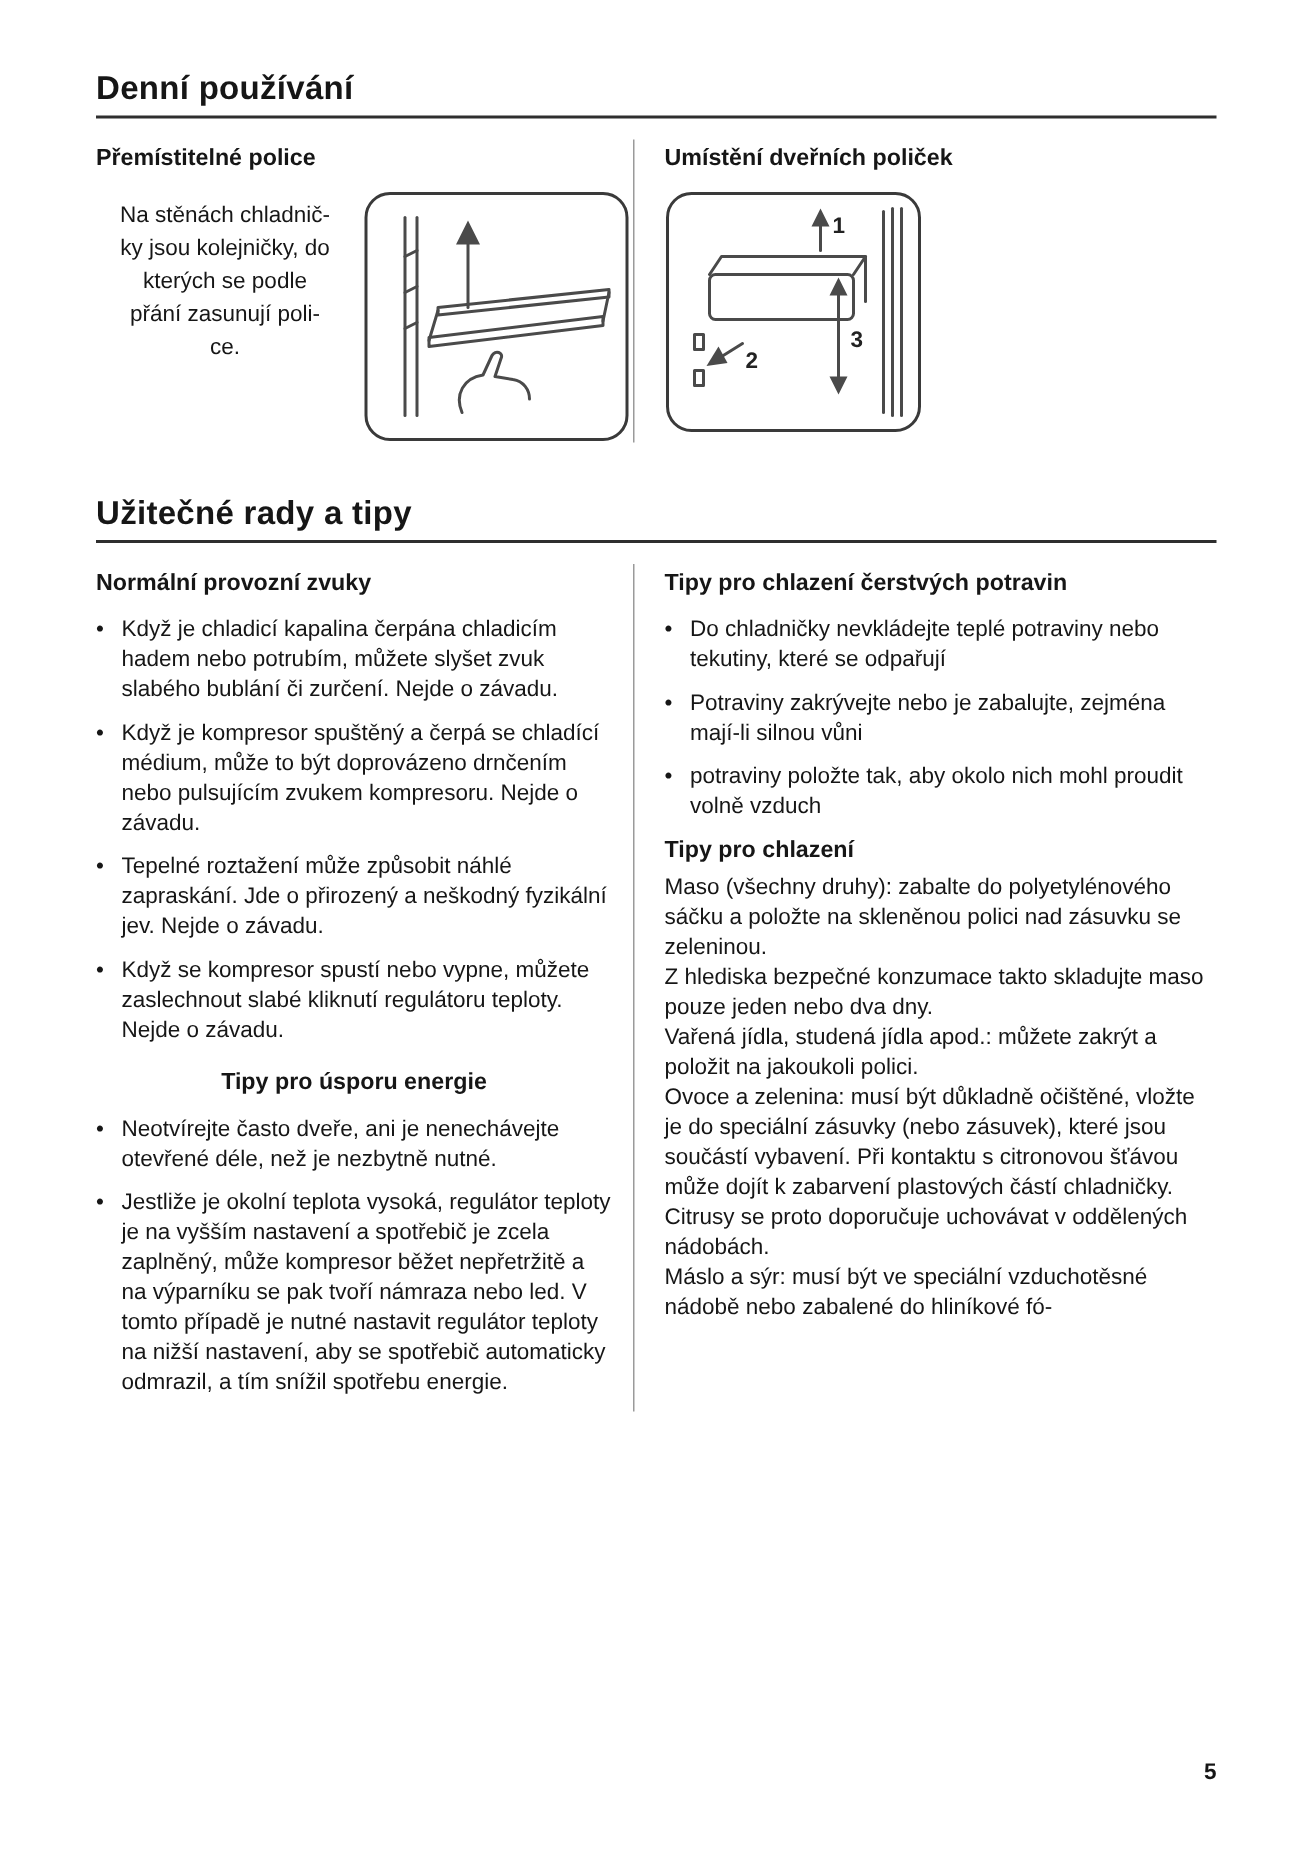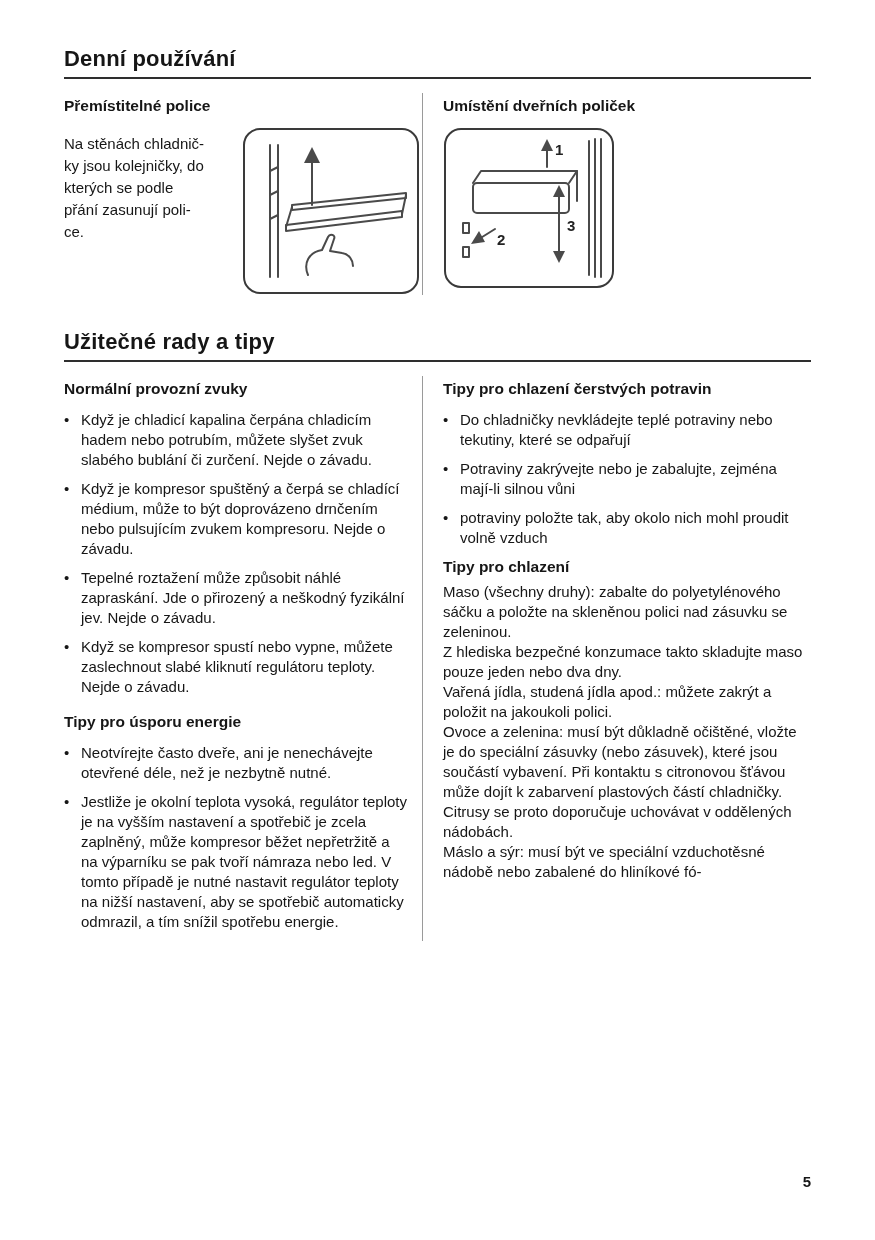--- a/index.html
+++ b/index.html
@@ -22,23 +22,23 @@
 
   .section { display: flex; margin-top: 14px; }
   .col-a { width: 358px; padding-right: 14px; box-sizing: border-box; }
   .vdivider { width: 1px; background: #9a9a9a; flex: none; }
   .col-b { flex: 1; padding-left: 20px; box-sizing: border-box; }
 
   h2.subhead {
     font-size: 15.5px; font-weight: bold;
     margin: 4px 0 12px 0;
   }
-  h2.mid { margin-top: 16px; }
-
-  .row { display: flex; gap: 6px; align-items: flex-start; }
+  h2.mid { margin-top: 16px; text-align: center; }
+
+  .row { display: flex; gap: 6px; align-items: flex-start; text-align: center; }
   p.narrow {
     white-space: pre-line;
     font-size: 15px; line-height: 22px;
     margin: 6px 0 0 0; width: 172px; flex: none;
   }
   svg.illu { flex: none; }
   p.caption {
     white-space: pre-line;
     font-size: 15px; line-height: 22px;
     margin: 14px 0 0 auto; width: 178px;

